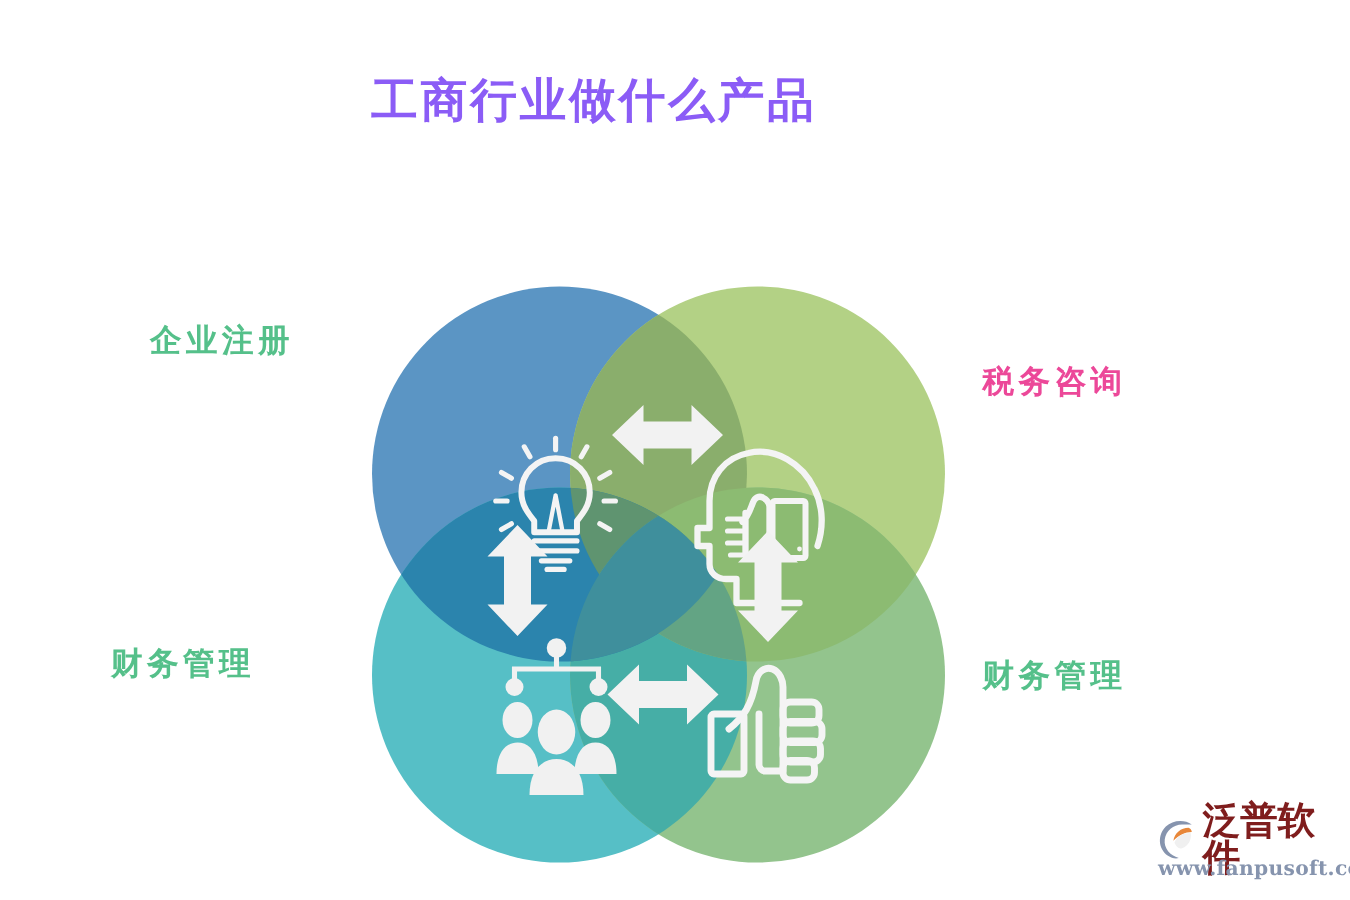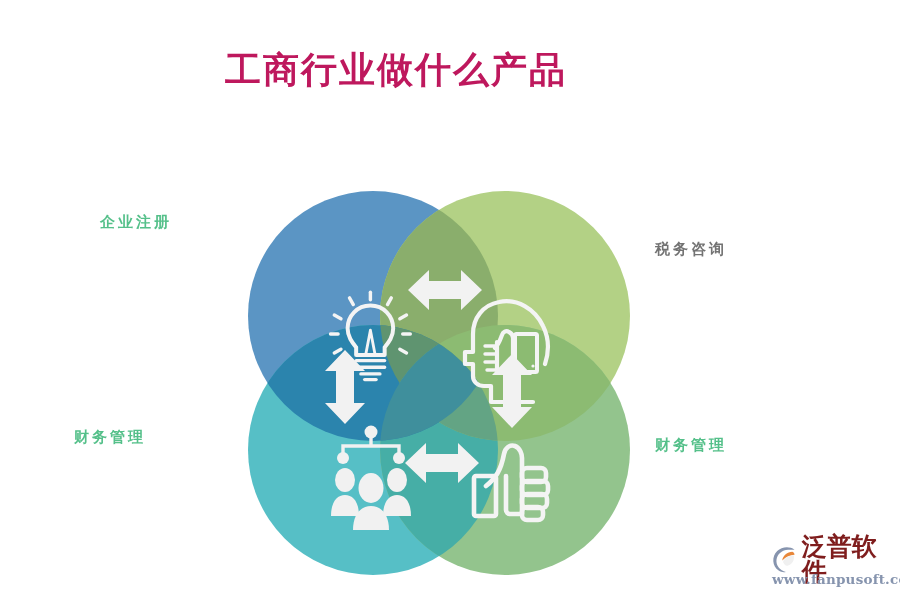--- a/index.html
+++ b/index.html
@@ -23,24 +23,24 @@
   }
 
   
   .page-title {
     position: absolute;
     top: 46px;
     left: 0;
     width: 792px;
     text-align: center;
     font-family: "DejaVu Serif", "Liberation Serif", serif;
-    font-size: 36px;
+    font-size: 31px;
     font-weight: bold;
     letter-spacing: 2px;
-    color: #be185d;
+    color: #8b5cf6;
     white-space: nowrap;
   }
 
   
   .venn-stage {
     position: absolute;
     left: 233px;
     top: 178px;
     width: 414px;
     height: 410px;
@@ -51,21 +51,21 @@
     top: 0;
     width: 414px;
     height: 410px;
     display: block;
   }
 
   
   .cat-label {
     position: absolute;
     font-family: "DejaVu Serif", "Liberation Serif", serif;
-    font-size: 15px;
+    font-size: 21px;
     font-weight: bold;
     letter-spacing: 3px;
     white-space: nowrap;
   }
   .cat-tl { left: 100px;  top: 213px; }
   .cat-tr { left: 655px;  top: 240px; }
   .cat-bl { left: 74px;   top: 428px; }
   .cat-br { left: 655px;  top: 436px; }
 
   
@@ -252,21 +252,21 @@
       </g>
 
       <g fill="#f2f2f2">
         <path d="M172 285 L193 265 L193 276 L225 276 L225 265 L246 285 L225 305 L225 294 L193 294 L193 305 Z"></path>
       </g>
     </svg>
   </div>
 
   <div class="cat-label cat-tl" style="color:#55c08a">企业注册</div>
 
-  <div class="cat-label cat-tr" style="color:#737373">税务咨询</div>
+  <div class="cat-label cat-tr" style="color:#ec4899">税务咨询</div>
 
   <div class="cat-label cat-bl" style="color:#55c08a">财务管理</div>
 
   <div class="cat-label cat-br" style="color:#55c08a">财务管理</div>
 
   <div class="logo">
     <div class="logo-row">
       <svg class="logo-mark" viewBox="0 0 40 40" xmlns="http://www.w3.org/2000/svg">
         <path d="M34 7 C27 2 16 3 10 9 C2 17 3 30 12 36 C15 38 19 39 22 38 C14 36 8 29 9 21 C10 13 17 7 25 7 Z" fill="#8694ae"></path>
         <path d="M31 10 C24 10 18 15 17 22 C22 17 28 14 34 14 C34 12 33 11 31 10 Z" fill="#e8873a"></path>

